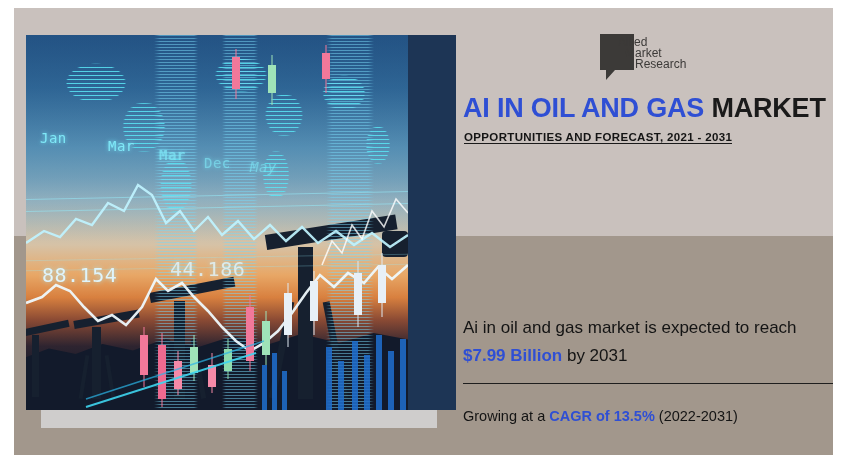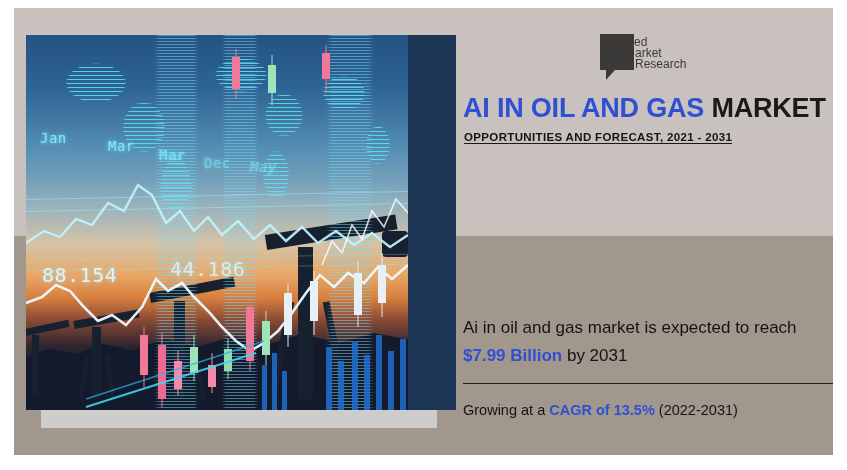--- a/index.html
+++ b/index.html
@@ -134,21 +134,21 @@
   }
   #stat-line1{
     font-size:17px;color:#141414;line-height:1.62;
   }
   #stat-line1 .hl{color:#2f4fd4;font-weight:bold;}
   #divider{
     margin-top:14px;margin-bottom:0;
     width:372px;height:1.4px;background:#1e1e1e;
   }
   #stat-line2{
-    margin-top:18px;
+    margin-top:24px;
     font-size:14.5px;color:#141414;
   }
   #stat-line2 .hl{color:#2f4fd4;font-weight:bold;}
 </style>
 </head>
 <body>
 
 <div id="poster">
 
   <div id="lower-band"></div>

